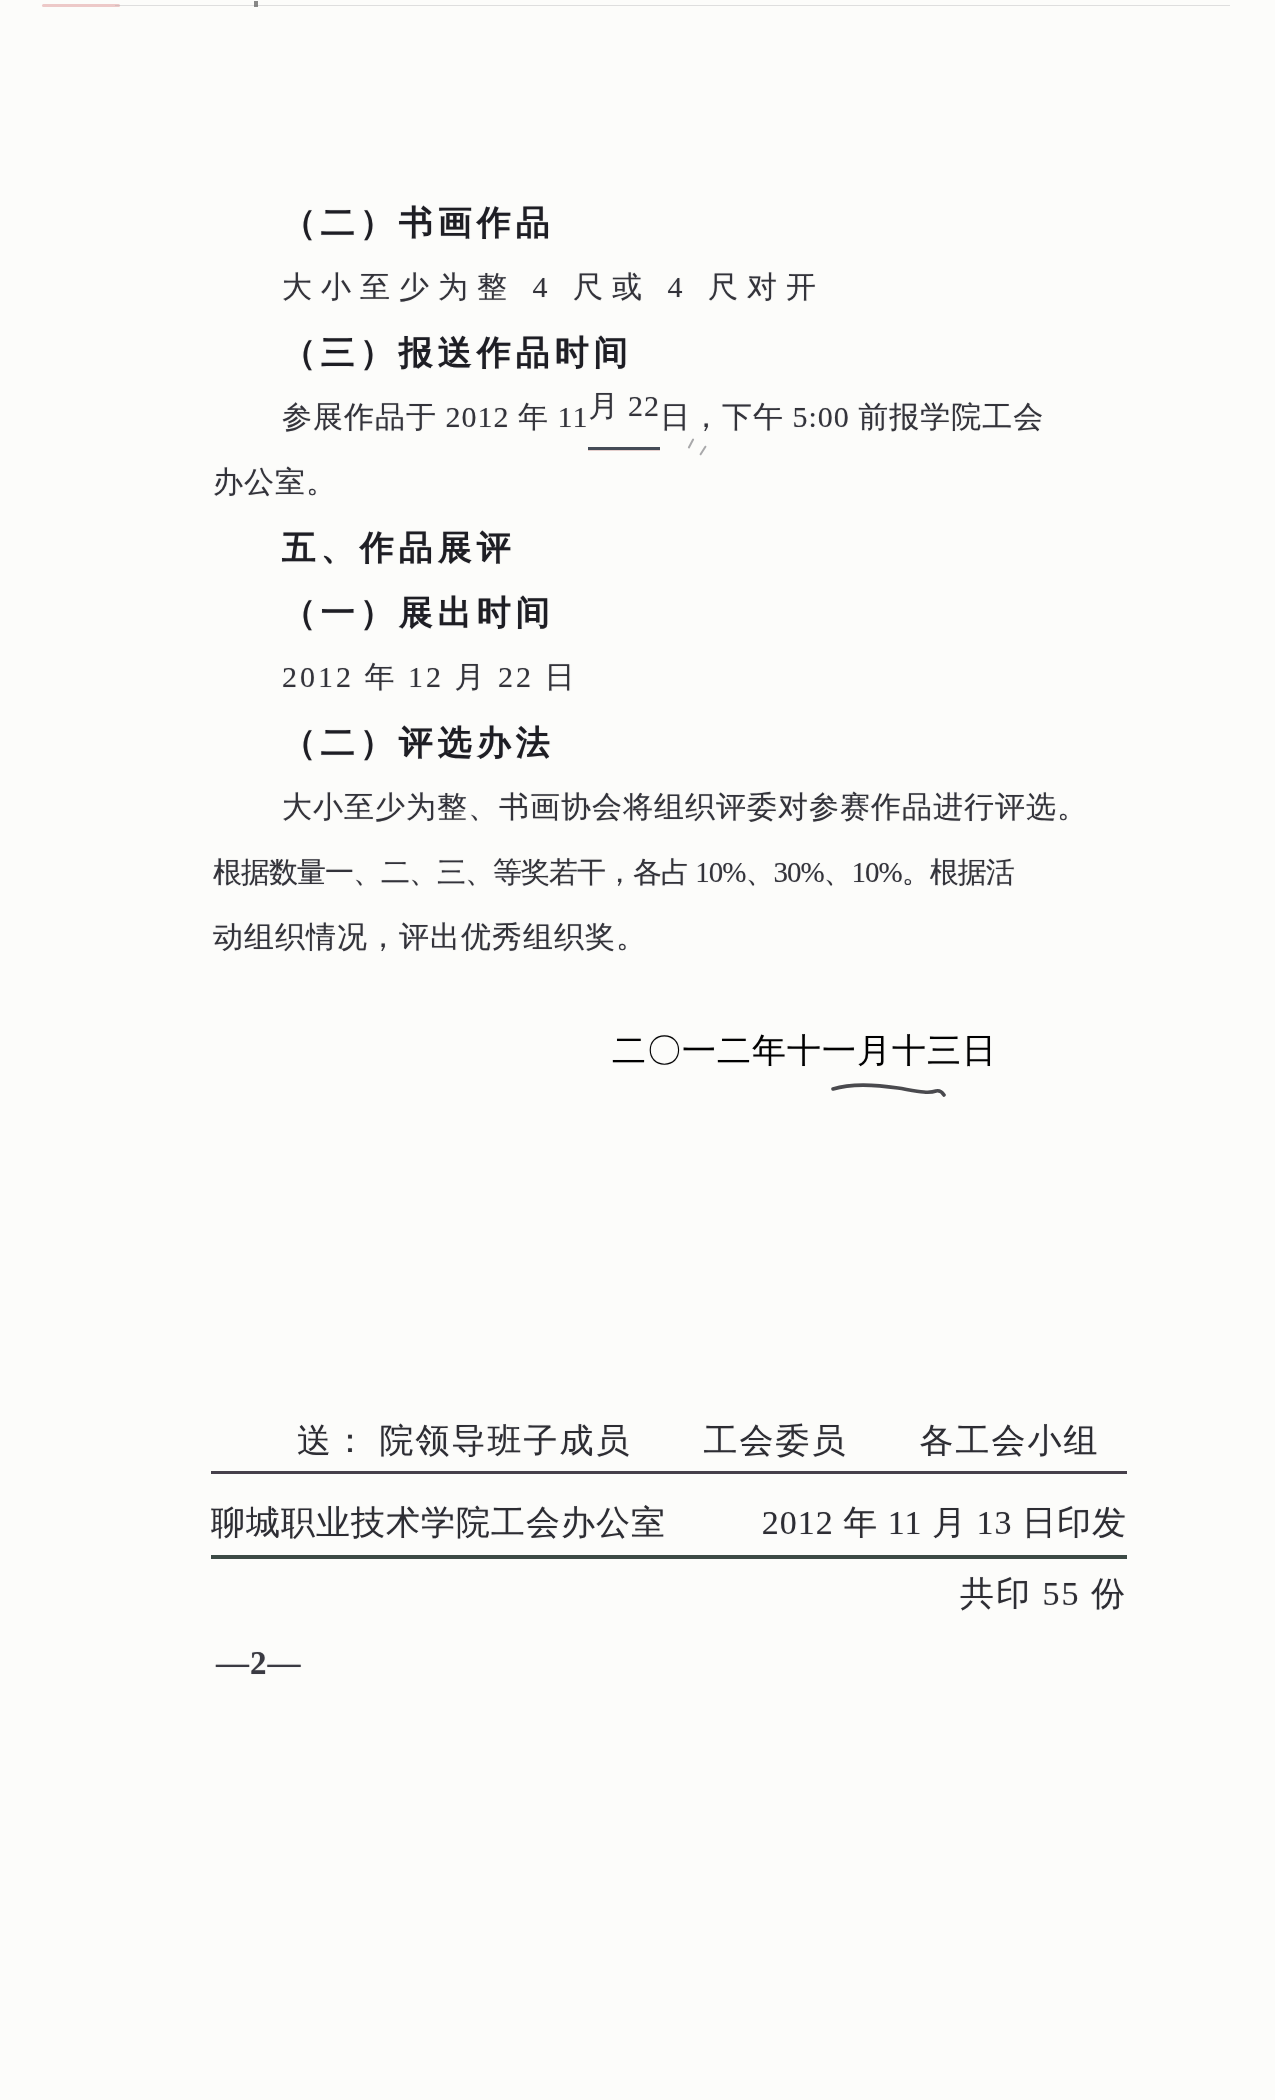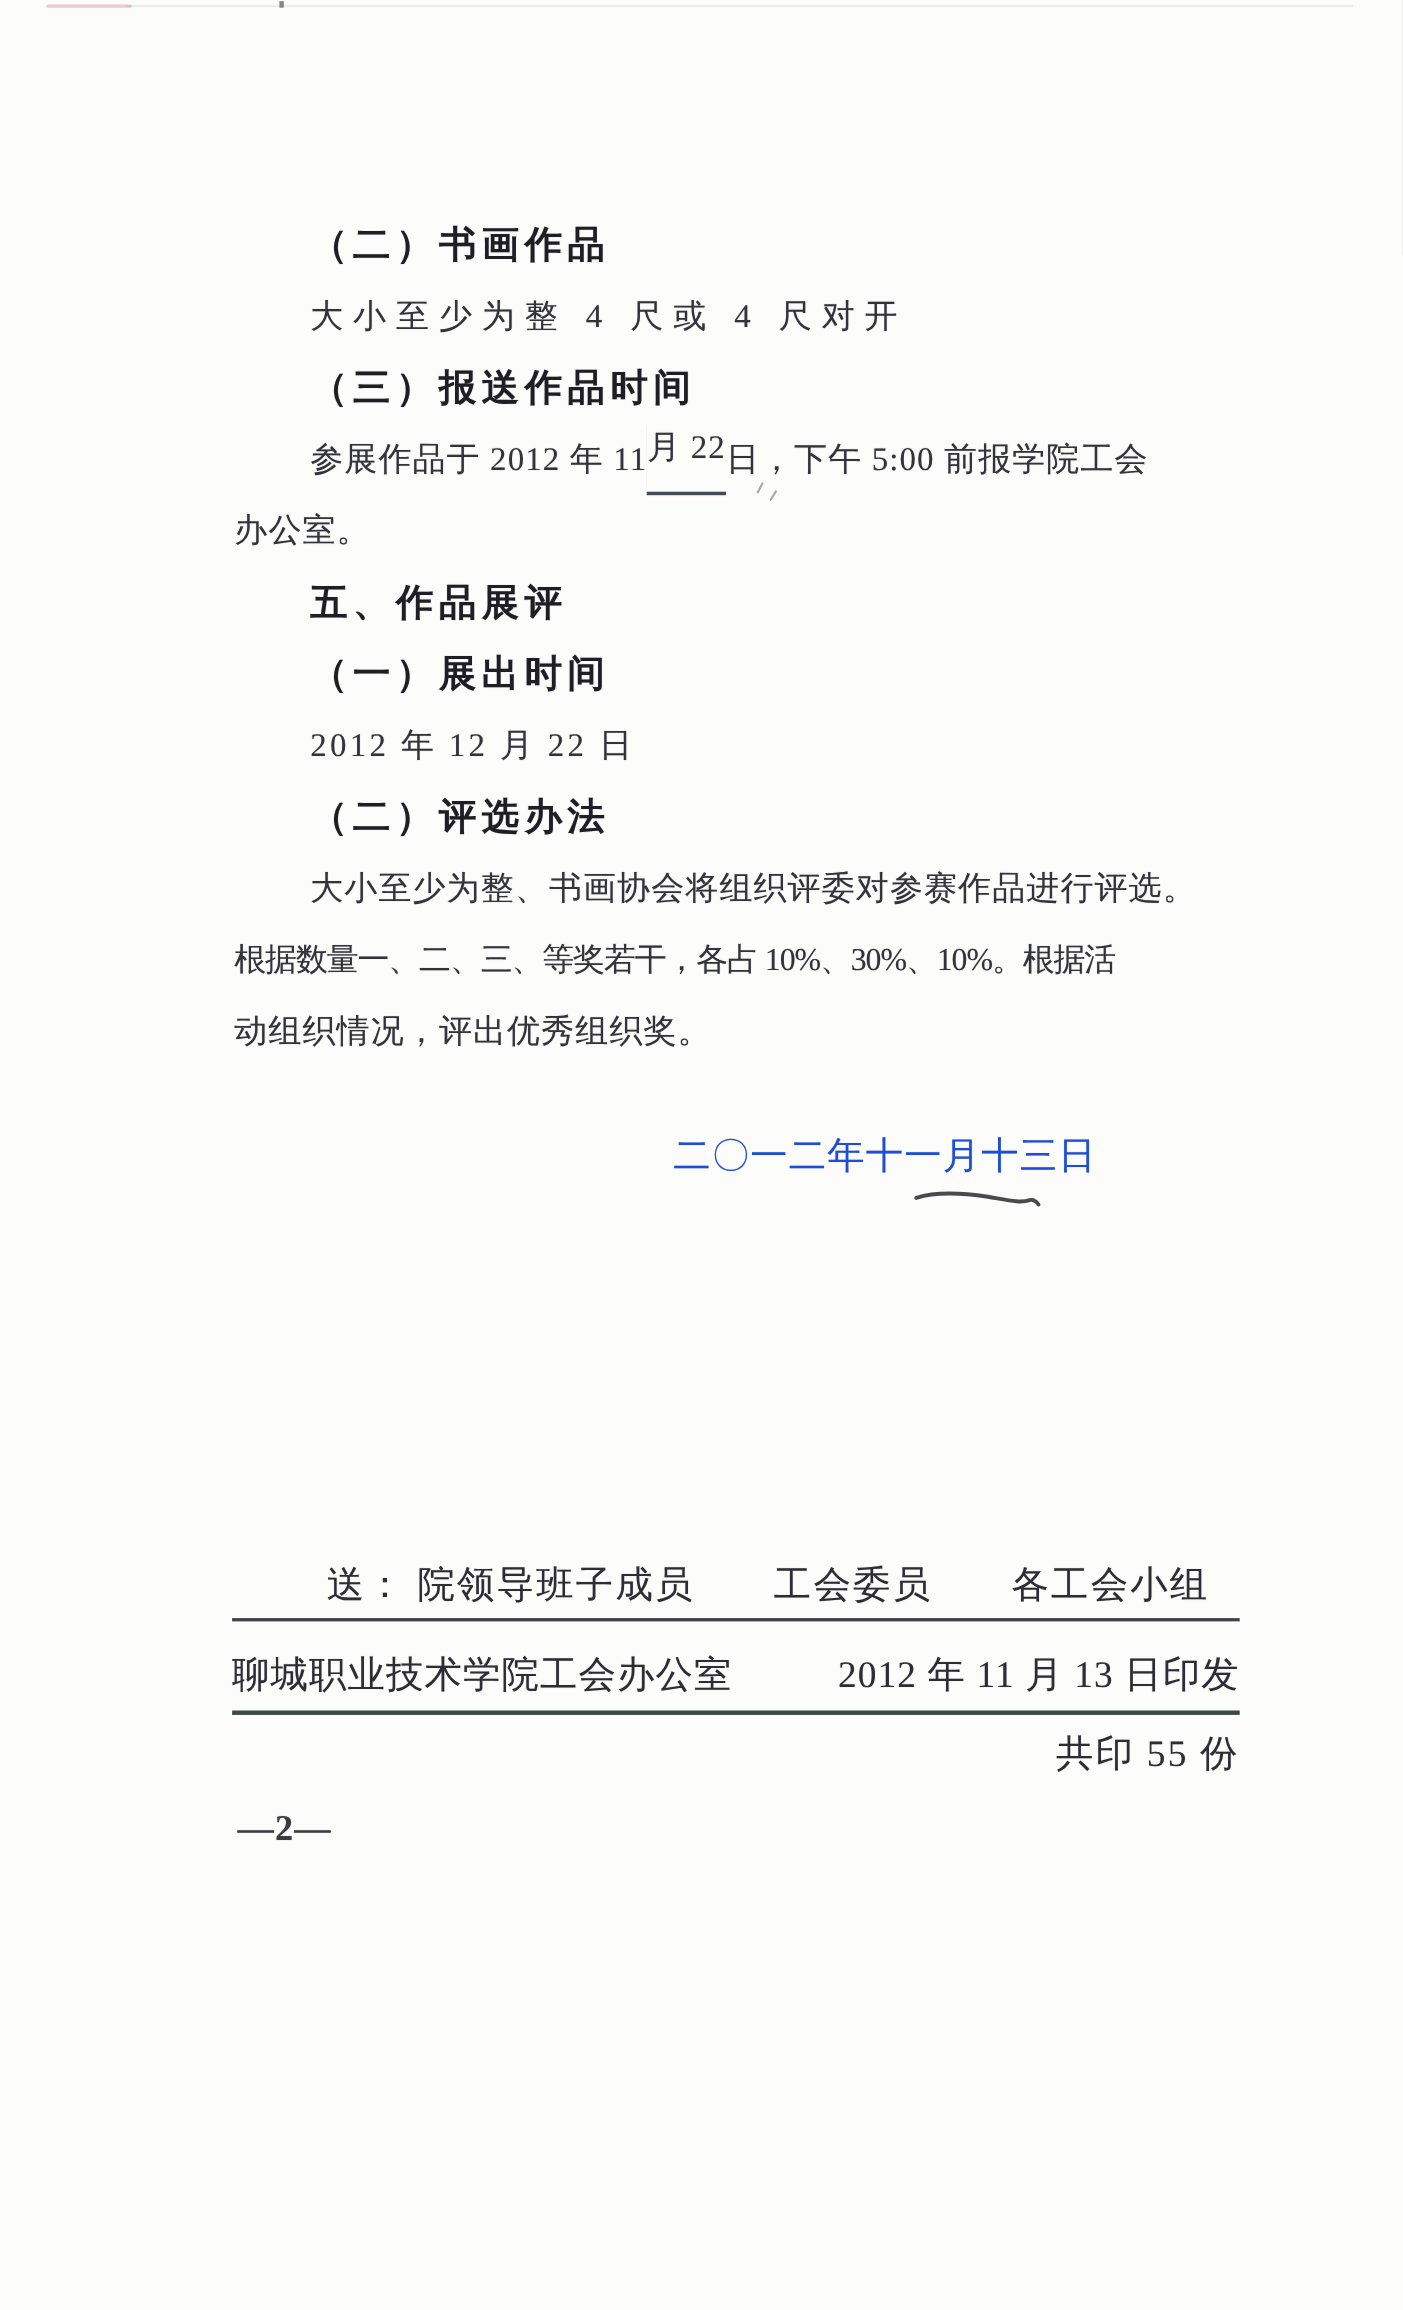--- a/index.html
+++ b/index.html
@@ -27,21 +27,21 @@
   .indent{padding-left:69px;text-align:right;}
   .heading{font-family:"DejaVu Sans","Liberation Sans",sans-serif;font-weight:700;
            letter-spacing:5px;color:#1e1e24;font-size:34px;}
   .ls-wide{letter-spacing:9px;}
   .ls-mid{letter-spacing:3px;}
   .tight{letter-spacing:-1px;font-size:29px;}
   .u-mark{border-bottom:3px solid #454c57;padding-bottom:20px;box-shadow:0 1px 0 rgba(160,70,70,.25);}
 
   
   .sig-date{position:absolute;left:612px;top:1028px;font-size:34px;letter-spacing:1px;
-            color:#1d4ed8;text-shadow:0 0 1px rgba(55,55,65,.3);white-space:nowrap;}
+            color:#000000;text-shadow:0 0 1px rgba(55,55,65,.3);white-space:nowrap;}
   .sig-squiggle{position:absolute;left:830px;top:1080px;}
 
   
   .footer{position:absolute;left:211px;top:1408px;width:916px;font-size:34px;}
   .f-row1{display:flex;align-items:flex-end;padding-bottom:7px;border-bottom:3px solid #3a4447;}
   .f-subject-label{font-family:"DejaVu Sans","Liberation Sans",sans-serif;font-weight:700;
                    font-size:36px;letter-spacing:2px;color:#17171a;}
   .f-subject-terms{margin-left:12px;letter-spacing:2px;color:#2d2d33;}
   .f-row2{padding:10px 0 7px 86px;border-bottom:3px solid #46404b;color:#2d2d33;letter-spacing:2px;}
   .f-row3{display:flex;justify-content:space-between;padding:26px 0 9px 0;

